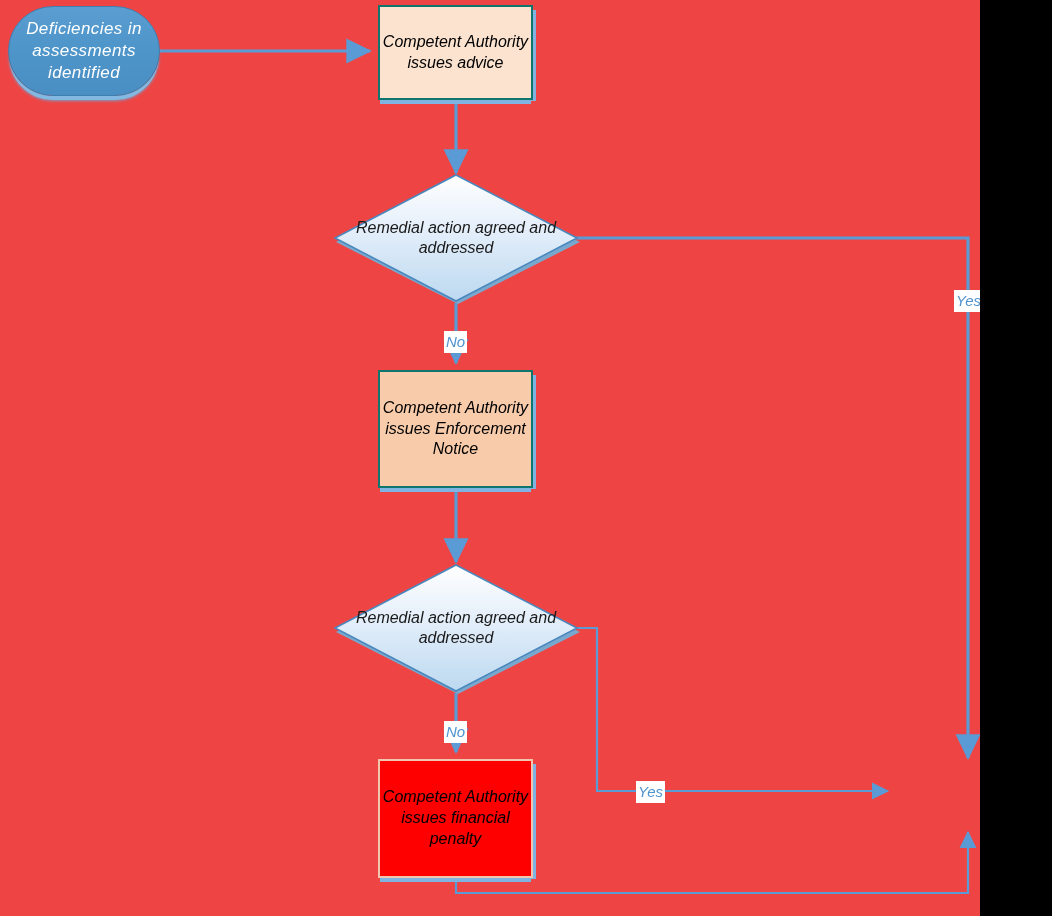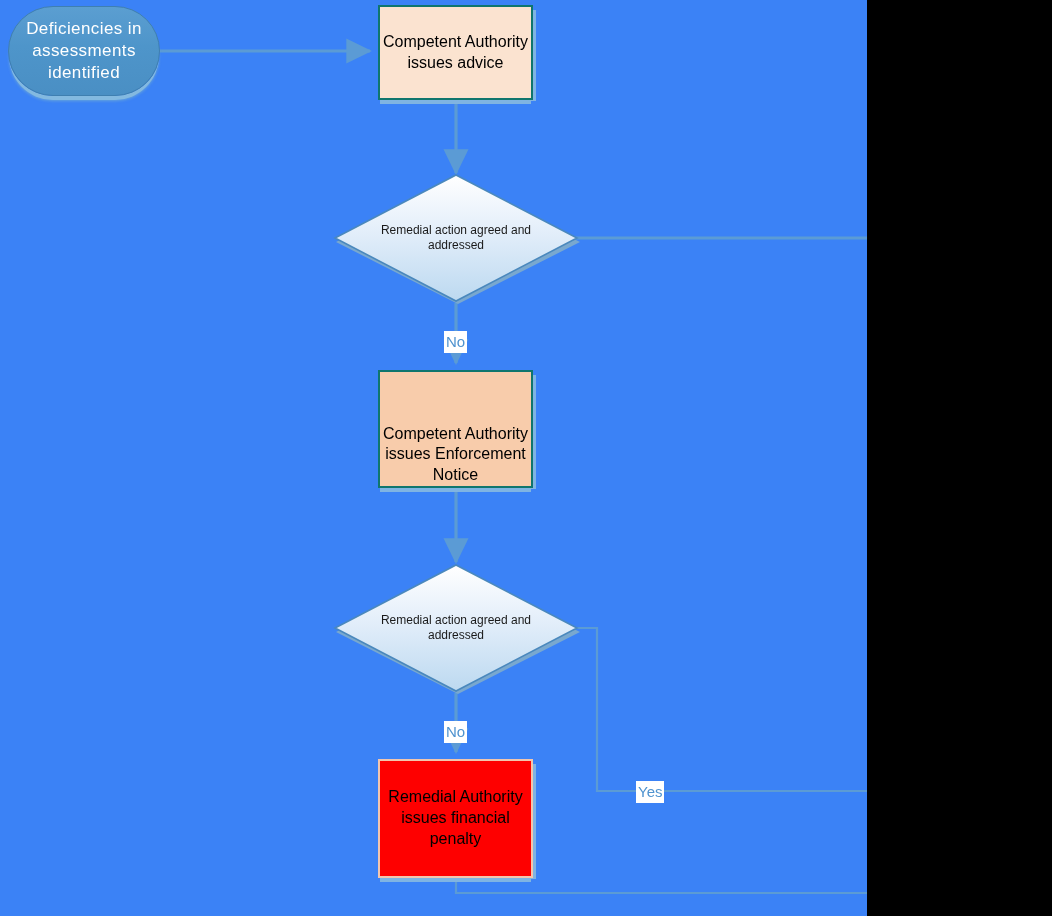--- a/index.html
+++ b/index.html
@@ -2,25 +2,26 @@
 <html><head>
 <meta charset="utf-8">
 <style>
   html, body {
     margin: 0;
     padding: 0;
     background: #000000;
   }
   #canvas {
     position: relative;
-    width: 867px;
+    width: 980px;
     height: 916px;
-    background: #3b82f6;
+    background: #ef4444;
     overflow: hidden;
     font-family: "Liberation Sans", sans-serif;
+    font-style: italic;
   }
   svg.edges {
     position: absolute;
     left: 0;
     top: 0;
     width: 1052px;
     height: 916px;
     pointer-events: none;
   }
   .node {
@@ -54,41 +55,41 @@
   
   .process {
     border: 2px solid #0f766e;
     box-shadow: 0 6px 0 -2px #7fb4e2, 5px 3px 0 -2px #7fb4e2;
   }
   .process .node-text {
     color: #000000;
     font-size: 16px;
   }
   .process.peach-light { background: #fbe3d0; }
-  .process.peach { background: #f8ccab; align-items: flex-end; }
+  .process.peach { background: #f8ccab; }
   .process.danger {
     background: #fe0000;
     border: 2px solid #f2c6ae;
   }
 
   
   .decision {
     background: transparent;
     border: none;
   }
   .decision svg.diamond-shape {
     position: absolute;
     left: 0;
     top: 0;
   }
   .decision .node-text {
     position: relative;
     z-index: 2;
     color: #1a1a1a;
-    font-size: 12px;
+    font-size: 16px;
     padding: 0 22px;
     line-height: 1.25;
   }
 
   
   .edge-label {
     position: absolute;
     background: #ffffff;
     color: #4f93cf;
     font-size: 15px;
@@ -180,21 +181,21 @@
           <stop offset="100%" stop-color="#bcd9f0"></stop>
         </linearGradient>
       </defs>
       <polygon points="125,5 247,66 125,128 3,66" fill="#79a8cf" transform="translate(2,4)"></polygon>
       <polygon points="125,3 246,66 125,129 4,66" fill="url(#dgrad2)" stroke="#4a88bd" stroke-width="1.6"></polygon>
     </svg>
     <span class="node-text">Remedial action agreed and addressed</span>
   </div>
 
   <div class="node process danger" style="left:378px; top:759px; width:155px; height:119px;">
-    <span class="node-text">Remedial Authority issues financial penalty</span>
+    <span class="node-text">Competent Authority issues financial penalty</span>
   </div>
 
 
   <div class="edge-label" style="left:954px; top:290px;">Yes</div>
 
   <div class="edge-label" style="left:444px; top:331px;">No</div>
 
   <div class="edge-label" style="left:636px; top:781px;">Yes</div>
 
   <div class="edge-label" style="left:444px; top:721px;">No</div>

